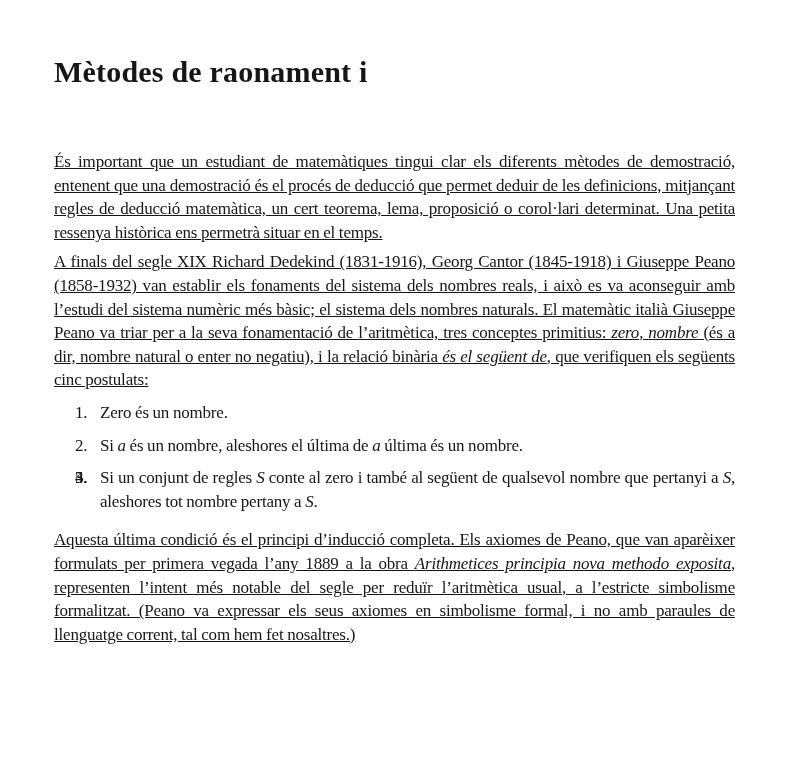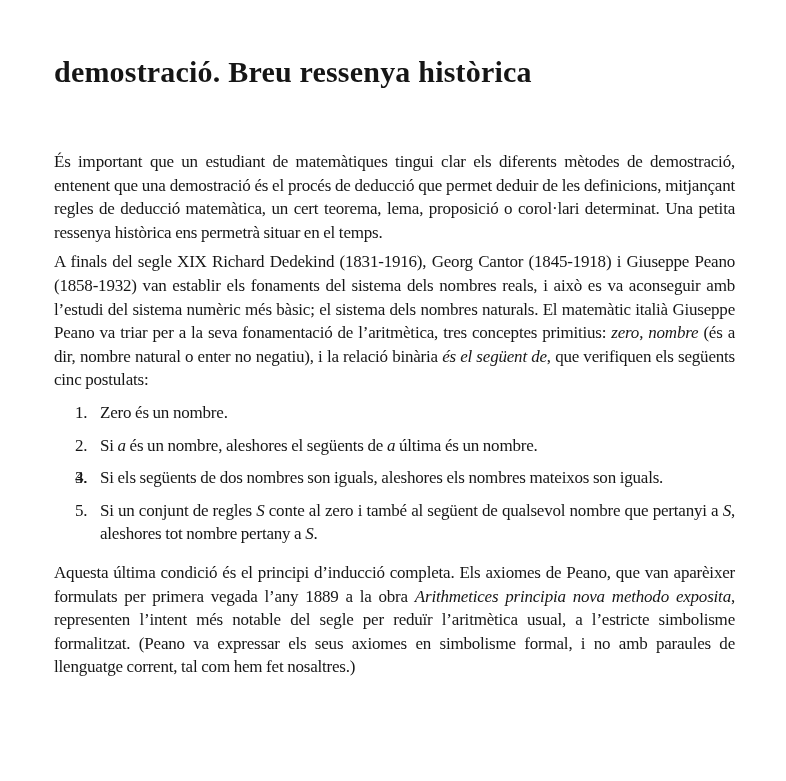--- a/index.html
+++ b/index.html
@@ -21,20 +21,21 @@
     letter-spacing: 0.2px;
   }
   .title .title-line { display: block; }
   .para {
     margin: 0;
     font-size: 17px;
     line-height: 23.6px;
     text-align: justify;
     letter-spacing: -0.2px;
     word-spacing: -0.3px;
+    text-decoration: underline;
   }
   .para-intro { margin-top: 58px; }
   .para-foundations { margin-top: 6px; }
   .para-conclusion { margin-top: 15px; }
   .postulates {
     list-style: none;
     margin: 9px 0 0 0;
     padding: 0;
   }
   .postulates li {
@@ -49,30 +50,30 @@
   }
   .li-num { position: absolute; left: 21px; top: 0; }
   i { font-style: italic; }
 </style>
 </head>
 <body>
 
 <div class="page">
 
   <h1 class="title">
-      <span class="title-line">demostració. Breu ressenya històrica</span>
+      <span class="title-line">Mètodes de raonament i</span>
     </h1>
 
   <p class="para para-intro"><span>És important que un estudiant de matemàtiques tingui clar els diferents mètodes de demostració, entenent que una demostració és el procés de deducció que permet deduir de les definicions, mitjançant regles de deducció matemàtica, un cert teorema, lema, proposició o corol·lari determinat. Una petita ressenya històrica ens permetrà situar en el temps.</span></p>
 
   <p class="para para-foundations"><span>A finals del segle XIX Richard Dedekind (1831-1916), Georg Cantor (1845-1918) i Giuseppe Peano (1858-1932) van establir els fonaments del sistema dels nombres reals, i això es va aconseguir amb l’estudi del sistema numèric més bàsic; el sistema dels nombres naturals. El matemàtic italià Giuseppe Peano va triar per a la seva fonamentació de l’aritmètica, tres conceptes primitius: </span><i>zero</i><span>, </span><i>nombre</i><span> (és a dir, nombre natural o enter no negatiu), i la relació binària </span><i>és el següent de</i><span>, que verifiquen els següents cinc postulats:</span></p>
 
   <ol class="postulates">
     <li><span class="li-num">1.</span><span>Zero és un nombre.</span></li>
-    <li><span class="li-num">2.</span><span>Si </span><i>a</i><span> és un nombre, aleshores el següents de </span><i>a</i><span> última és un nombre.</span></li>
+    <li><span class="li-num">2.</span><span>Si </span><i>a</i><span> és un nombre, aleshores el última de </span><i>a</i><span> última és un nombre.</span></li>
     <li><span class="li-num">3.</span></li>
-    <li><span class="li-num">4.</span><span>Si els següents de dos nombres son iguals, aleshores els nombres mateixos son iguals.</span></li>
+    <li><span class="li-num">4.</span></li>
     <li><span class="li-num">5.</span><span>Si un conjunt de regles </span><i>S</i><span> conte al zero i també al següent de qualsevol nombre que pertanyi a </span><i>S</i><span>, aleshores tot nombre pertany a </span><i>S</i><span>.</span></li>
   </ol>
 
   <p class="para para-conclusion"><span>Aquesta última condició és el principi d’inducció completa. Els axiomes de Peano, que van aparèixer formulats per primera vegada l’any 1889 a la obra </span><i>Arithmetices principia nova methodo exposita</i><span>, representen l’intent més notable del segle per reduïr l’aritmètica usual, a l’estricte simbolisme formalitzat. (Peano va expressar els seus axiomes en simbolisme formal, i no amb paraules de llenguatge corrent, tal com hem fet nosaltres.)</span></p>
 
 </div>
 
 </body></html>

